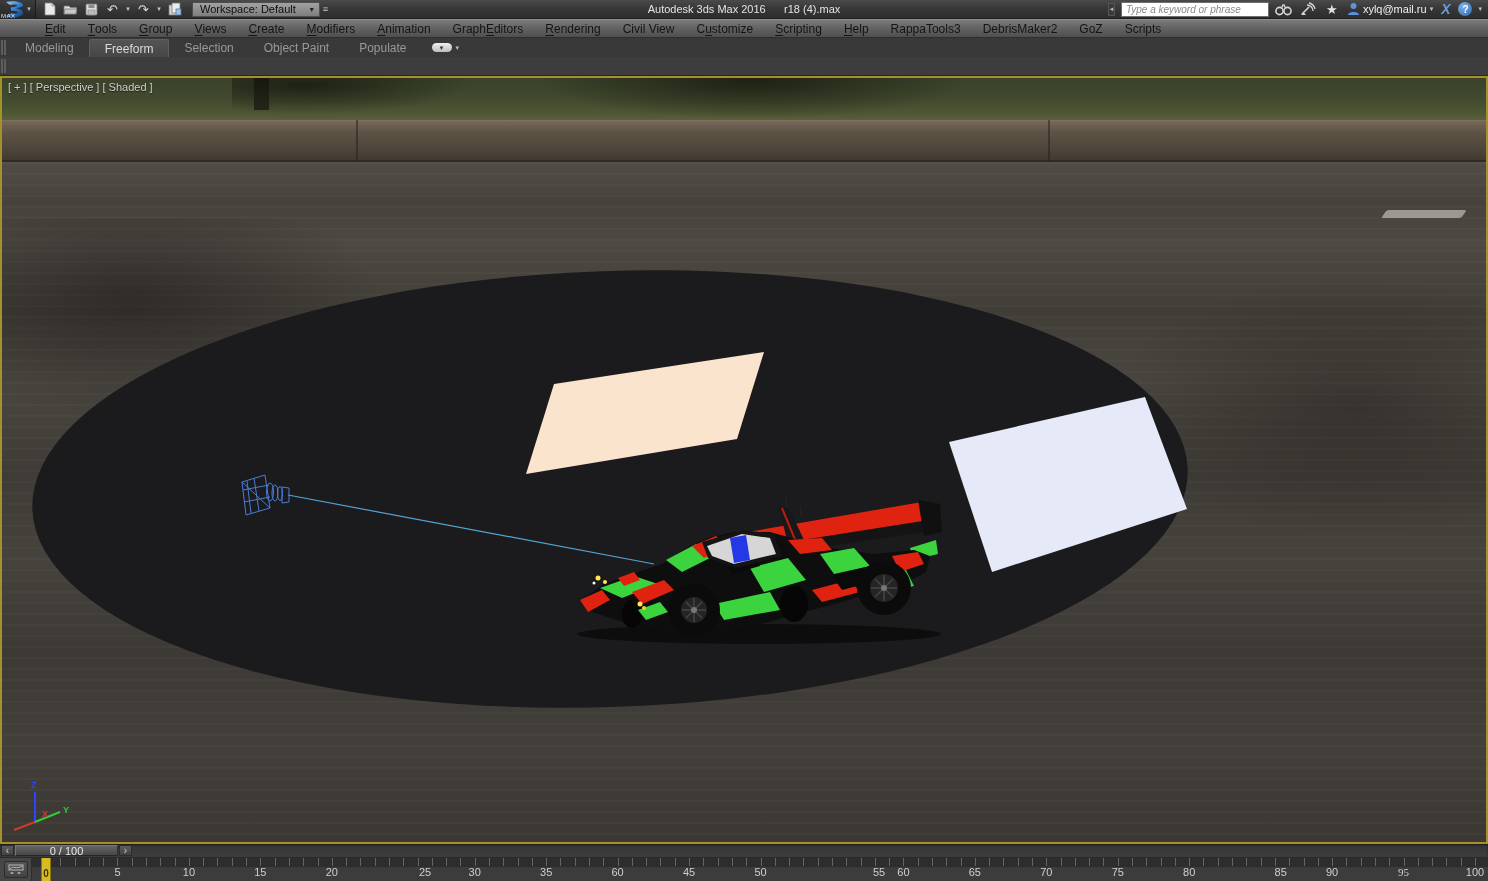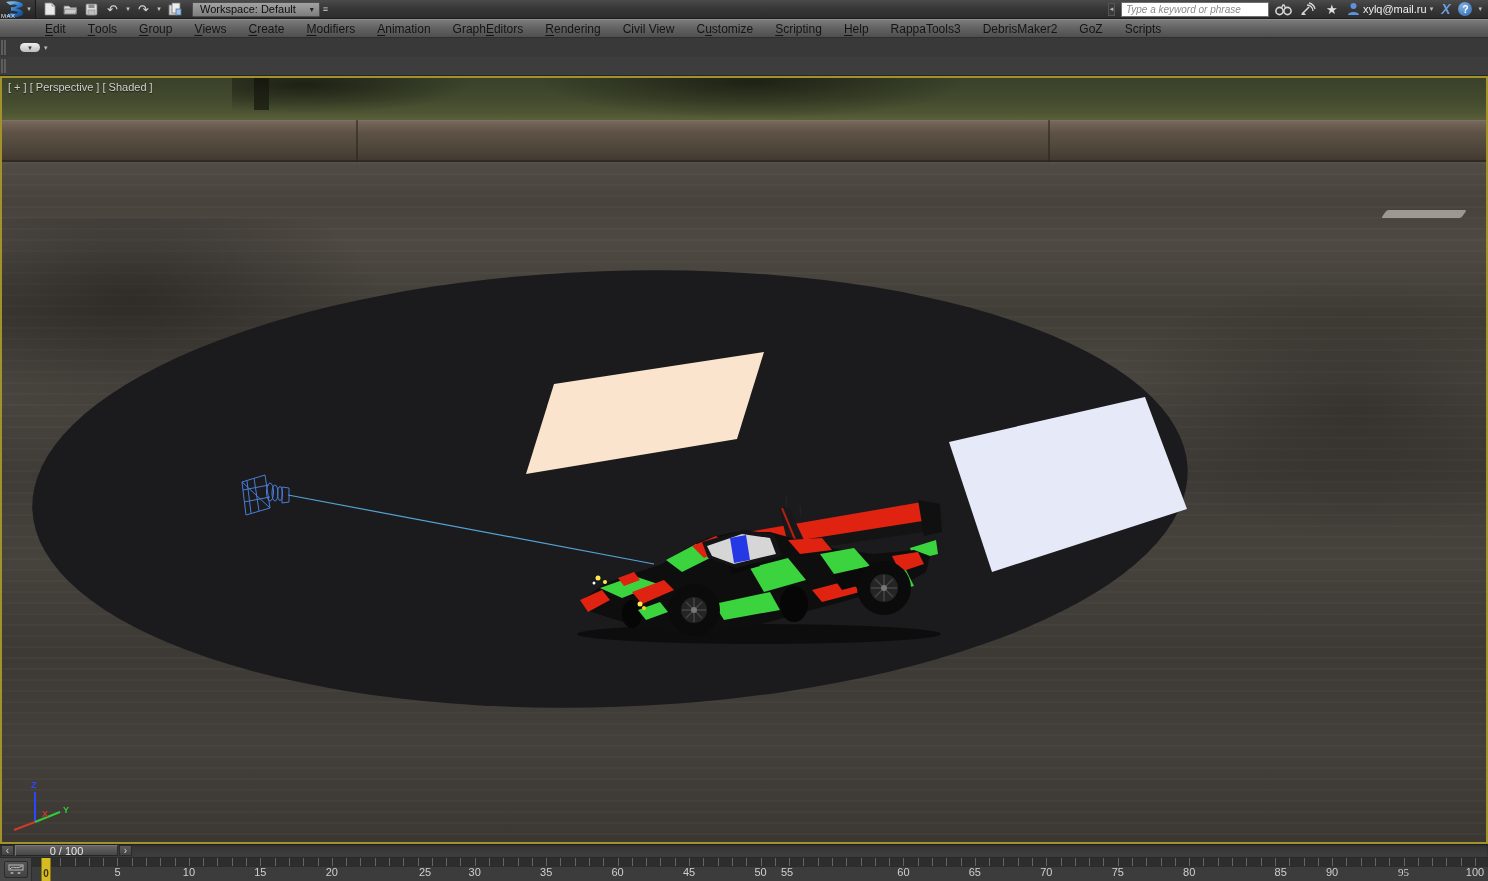--- a/index.html
+++ b/index.html
@@ -156,20 +156,21 @@
       </svg>
     </div>
   </div>
 
   <div class="workspace-dd">
     <span class="ws-label">Workspace: Default</span>
     <span class="caret">▾</span>
   </div>
   <div class="ws-overflow">≡</div>
 
+  <div class="tb-title">Autodesk 3ds Max 2016      r18 (4).max</div>
 
   <div class="tb-right">
     <div class="search-expander">◂</div>
     <input class="search-input" type="text" placeholder="Type a keyword or phrase" style="">
     <div class="tb-icon">
       <svg width="17" height="13" viewBox="0 0 17 13">
         <circle cx="4.5" cy="8" r="3.6" fill="none" stroke="#d5d5d5" stroke-width="1.6"></circle>
         <circle cx="12.5" cy="8" r="3.6" fill="none" stroke="#d5d5d5" stroke-width="1.6"></circle>
         <path d="M6.5,5 L8,2 h1 l1.5,3" fill="none" stroke="#d5d5d5" stroke-width="1.4"></path>
       </svg>
@@ -212,20 +213,27 @@
     <div class="menu-item"><u>S</u>cripting</div>
     <div class="menu-item"><u>H</u>elp</div>
     <div class="menu-item">RappaTools3</div>
     <div class="menu-item">DebrisMaker2</div>
     <div class="menu-item">GoZ</div>
     <div class="menu-item">Scripts</div>
   </div>
 
 <div class="ribbon-tabs">
   <div class="grip"></div>
+  <div style="display:flex">
+      <div class="rtab">Modeling</div>
+      <div class="rtab active">Freeform</div>
+      <div class="rtab">Selection</div>
+      <div class="rtab">Object Paint</div>
+      <div class="rtab">Populate</div>
+    </div>
   <div class="ribbon-min">
     <span class="pill">▼</span>
     <span class="caret">▾</span>
   </div>
 </div>
 <div class="ribbon-body">
   <div class="grip"></div>
 </div>
 
 <div class="viewport">
@@ -424,21 +432,21 @@
       <div class="tick" style="left: 685.63px;"></div>
       <div class="tick" style="left: 699.92px;"></div>
       <div class="tick" style="left: 714.21px;"></div>
       <div class="tick" style="left: 728.5px;"></div>
       <div class="tick-label" style="left: 728.5px;">50</div>
       <div class="tick" style="left: 742.79px;"></div>
       <div class="tick" style="left: 757.08px;"></div>
       <div class="tick" style="left: 771.37px;"></div>
       <div class="tick" style="left: 785.66px;"></div>
       <div class="tick" style="left: 799.95px;"></div>
-      <div class="tick-label" style="left: 755px;">55</div>
+      <div class="tick-label" style="left: 847px;">55</div>
       <div class="tick" style="left: 814.24px;"></div>
       <div class="tick" style="left: 828.53px;"></div>
       <div class="tick" style="left: 842.82px;"></div>
       <div class="tick" style="left: 857.11px;"></div>
       <div class="tick" style="left: 871.4px;"></div>
       <div class="tick-label" style="left: 871.4px;">60</div>
       <div class="tick" style="left: 885.69px;"></div>
       <div class="tick" style="left: 899.98px;"></div>
       <div class="tick" style="left: 914.27px;"></div>
       <div class="tick" style="left: 928.56px;"></div>

